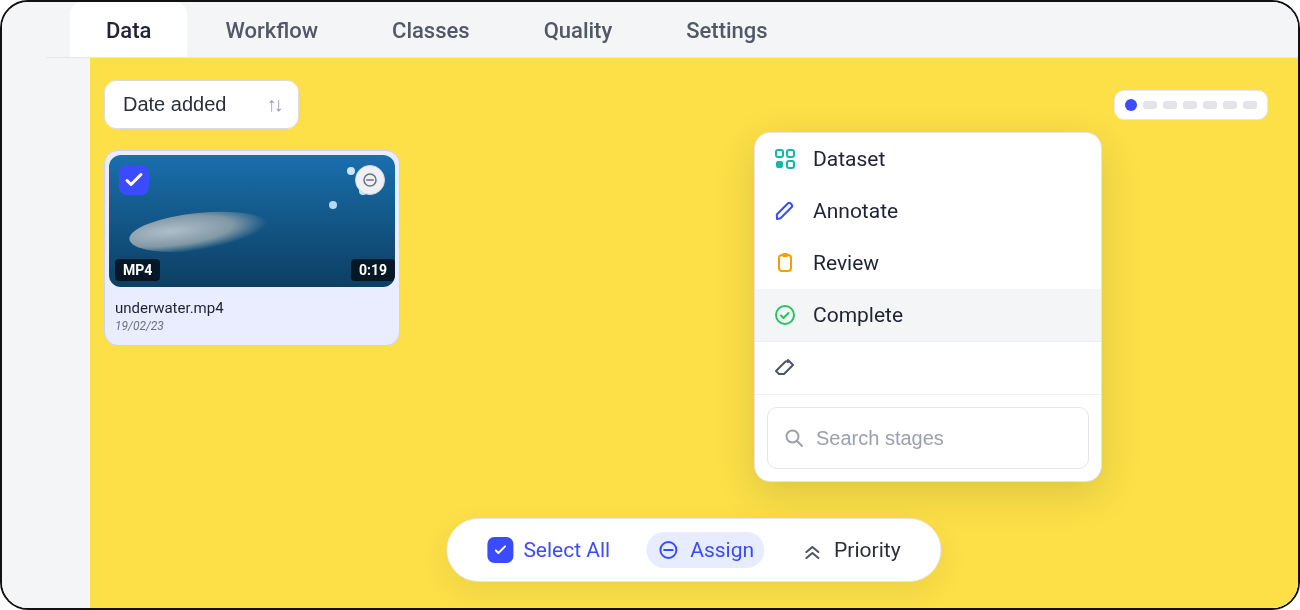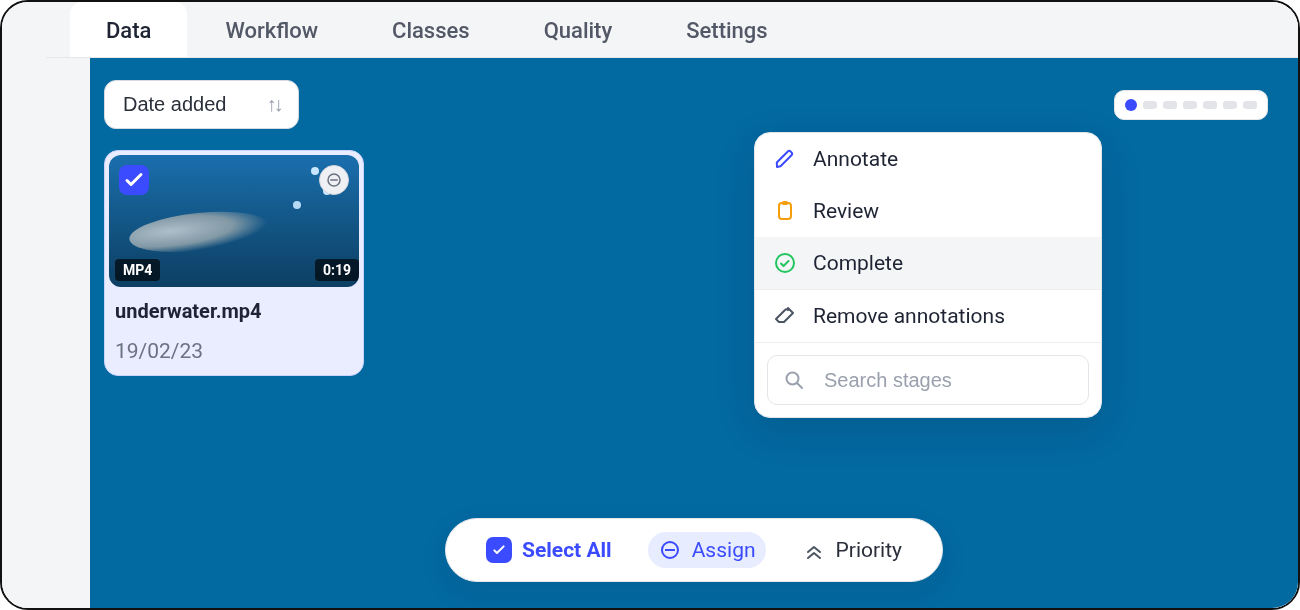--- a/index.html
+++ b/index.html
@@ -3,53 +3,53 @@
 <meta charset="utf-8">
 <style>
   * { box-sizing: border-box; margin: 0; padding: 0; }
   html, body { width: 1300px; height: 610px; font-family: -apple-system, BlinkMacSystemFont, "Segoe UI", Roboto, sans-serif; background: #fff; }
   .frame { width: 1300px; height: 610px; border: 2px solid #111; border-radius: 28px; overflow: hidden; position: relative; background: #fff; }
   .page-bg { position: absolute; left: 44px; top: 0; right: 0; bottom: 0; background: #f4f5f7; border-top-left-radius: 0; }
   .left-gutter { position:absolute; left:0; top:0; width:44px; bottom:0; background:#f4f5f7; }
   .tabs { display:flex; align-items:flex-end; height:56px; padding-left:24px; gap:2px; background:#f4f5f7; border-bottom:1px solid #e6e7eb; }
   .tab { padding:16px 36px 14px 36px; font-size:22px; font-weight:500; color:#525866; cursor:pointer; border-radius:12px 12px 0 0; }
   .tab.active { background:#fff; color:#1e2433; }
-  .content { position:absolute; left:44px; right:0; top:56px; bottom:0; background:#0369a1; }
+  .content { position:absolute; left:44px; right:0; top:56px; bottom:0; background:#fde047; }
   .toolbar-row { display:flex; align-items:center; justify-content:space-between; padding:22px 30px 0 14px; }
   .sort-btn { display:flex; align-items:center; gap:40px; border:1px solid #d9dbe2; background:#fff; border-radius:12px; padding:12px 18px; font-size:20px; color:#2a2f3a; cursor:pointer; }
   .sort-arrows { color:#9aa0ad; font-size:20px; font-weight:600; letter-spacing:-3px; }
   .density { display:flex; align-items:center; gap:6px; border:1px solid #e6e7eb; border-radius:10px; padding:8px 10px; background:#fff; }
   .density .knob { width:12px; height:12px; border-radius:50%; background:#3b4bff; }
   .density .seg { width:14px; height:8px; border-radius:3px; background:#e2e4ea; }
-  .card { position:absolute; left:14px; top:92px; width:260px; border:1px solid #c9d3ff; background:#eaedff; border-radius:14px; overflow:hidden; }
+  .card { position:absolute; left:14px; top:92px; width:296px; border:1px solid #c9d3ff; background:#eaedff; border-radius:14px; overflow:hidden; }
   .thumb { position:relative; height:132px; background:linear-gradient(180deg,#1a6fae 0%,#145b8e 40%,#0d3f63 100%); border-radius:12px; margin:4px; overflow:hidden; }
   .thumb::after{content:"";position:absolute;left:20px;top:58px;width:140px;height:38px;background:radial-gradient(ellipse at 30% 40%, #aebfc9 0%, #8198a5 45%, transparent 70%);border-radius:50%;transform:rotate(-6deg);} 
   .thumb .bubbles{position:absolute;right:40px;top:12px;width:8px;height:8px;background:#c8e6ff;border-radius:50%;box-shadow: 12px 20px 0 0 #c8e6ff, -18px 34px 0 0 #b4daf5;}
   .check { position:absolute; left:10px; top:10px; width:30px; height:30px; background:#3b4bff; border-radius:8px; display:flex; align-items:center; justify-content:center; color:#fff; }
   .status-chip { position:absolute; right:10px; top:10px; width:30px; height:30px; background:#eef0f4; border:1px solid #d3d6de; border-radius:50%; display:flex; align-items:center; justify-content:center; color:#6b7280; }
   .badge { position:absolute; bottom:6px; background:rgba(0,0,0,0.65); color:#fff; font-size:14px; font-weight:700; padding:3px 8px; border-radius:4px; }
   .badge.left { left:6px; }
   .badge.right { right:0; }
   .card-meta { padding:8px 10px 12px 10px; }
-  .filename { font-size:20px; font-weight:700; color:#1e2433; }
-  .filedate { font-size:21px; color:#6b7280; margin-top:16px; }
+  .filename { font-size:15px; font-weight:400; color:#1e2433; }
+  .filedate { font-size:12px; color:#6b7280; margin-top:2px;font-style:italic; }
 
   .popover { position:absolute; left:664px; top:74px; width:348px; background:#fff; border:1px solid #e3e5ea; border-radius:16px; box-shadow:0 12px 40px rgba(20,25,40,0.14); overflow:hidden; }
   .pop-item { display:flex; align-items:center; gap:16px; padding:14px 18px; font-size:21px; color:#1e2433; cursor:pointer; }
   .pop-item:hover, .pop-item.hover { background:#f4f5f7; }
   .pop-divider { height:1px; background:#eceef2; }
-  .pop-search { margin:12px; border:1px solid #e3e5ea; border-radius:10px; display:flex; align-items:center; gap:18px; padding:12px 14px; }
+  .pop-search { margin:12px; border:1px solid #e3e5ea; border-radius:10px; display:flex; align-items:center; gap:10px; padding:18px 14px; }
   .pop-search input { border:none; outline:none; font-size:20px; color:#3a3f4b; background:transparent; flex:1; }
   .pop-search input::placeholder { color:#9aa0ad; }
   .ic { width:24px; height:24px; flex:0 0 24px; }
 
   .action-bar { position:absolute; left:50%; bottom:26px; transform:translateX(-50%); display:flex; align-items:center; gap:26px; background:#fff; border:1px solid #e6e7eb; border-radius:999px; padding:12px 30px; box-shadow:0 10px 30px rgba(20,25,40,0.08); }
   .ab-text { font-size:21px; color:#1e2433; font-weight:500; }
   .ab-item { display:flex; align-items:center; gap:10px; font-size:21px; color:#2a2f3a; cursor:pointer; padding:6px 10px; border-radius:999px; }
-  .ab-item.primary { color:#3b4bff; font-weight:700; }
+  .ab-item.primary { color:#3b4bff; font-weight:400; }
   .ab-item.active { background:#e7ecff; color:#3b4bff; }
   .ab-item.danger { color:#d93b3b; font-weight:600; }
   .ab-check { width:26px; height:26px; border-radius:7px; background:#3b4bff; display:flex; align-items:center; justify-content:center; color:#fff; }
   svg { display:block; }
 </style>
 </head>
 <body>
 
 <div class="frame">
   <div class="left-gutter"></div>
@@ -100,20 +100,29 @@
         </div>
         <div class="card-meta">
           <div class="filename">underwater.mp4</div>
           <div class="filedate">19/02/23</div>
         </div>
       </div>
 
       <div class="popover">
         <div class="pop-item">
           <svg class="ic" viewBox="0 0 24 24">
+              <rect x="3" y="3" width="7" height="7" rx="2" fill="none" stroke="#14b8a6" stroke-width="2"></rect>
+              <rect x="14" y="3" width="7" height="7" rx="2" fill="none" stroke="#14b8a6" stroke-width="2"></rect>
+              <rect x="3" y="14" width="7" height="7" rx="2" fill="#14b8a6"></rect>
+              <rect x="14" y="14" width="7" height="7" rx="2" fill="none" stroke="#14b8a6" stroke-width="2"></rect>
+            </svg>
+          <span>Dataset</span>
+        </div>
+        <div class="pop-item">
+          <svg class="ic" viewBox="0 0 24 24">
               <path d="M4 20l3.5-.8 11-11a2 2 0 0 0 0-2.8l-.9-.9a2 2 0 0 0-2.8 0l-11 11L4 20z" fill="none" stroke="#3b4bff" stroke-width="2" stroke-linejoin="round"></path>
             </svg>
           <span>Annotate</span>
         </div>
         <div class="pop-item">
           <svg class="ic" viewBox="0 0 24 24">
               <rect x="6" y="4" width="12" height="16" rx="3" fill="none" stroke="#f59e0b" stroke-width="2"></rect>
               <rect x="9" y="2" width="6" height="4" rx="1.5" fill="#f59e0b"></rect>
             </svg>
           <span>Review</span>
@@ -123,21 +132,20 @@
               <circle cx="12" cy="12" r="9" fill="none" stroke="#22c55e" stroke-width="2"></circle>
               <path d="M8 12.5l2.5 2.5 5-5" fill="none" stroke="#22c55e" stroke-width="2" stroke-linecap="round" stroke-linejoin="round"></path>
             </svg>
           <span>Complete</span>
         </div>
         <div class="pop-divider"></div>
         <div class="pop-item">
           <svg class="ic" viewBox="0 0 24 24">
               <path d="M15 4l5 5-9 9H6l-3-3 9-9a2 2 0 0 1 3 0z" fill="none" stroke="#4b5563" stroke-width="2" stroke-linejoin="round"></path>
             </svg>
-          <span>Remove annotations</span>
         </div>
         <div class="pop-divider"></div>
         <div class="pop-search">
           <svg class="ic" viewBox="0 0 24 24">
               <circle cx="10.5" cy="10.5" r="6" stroke="#9aa0ad" stroke-width="2" fill="none"></circle>
               <line x1="15.5" y1="15.5" x2="20" y2="20" stroke="#9aa0ad" stroke-width="2" stroke-linecap="round"></line>
             </svg>
           <input type="text" placeholder="Search stages" style="">
         </div>
       </div>

